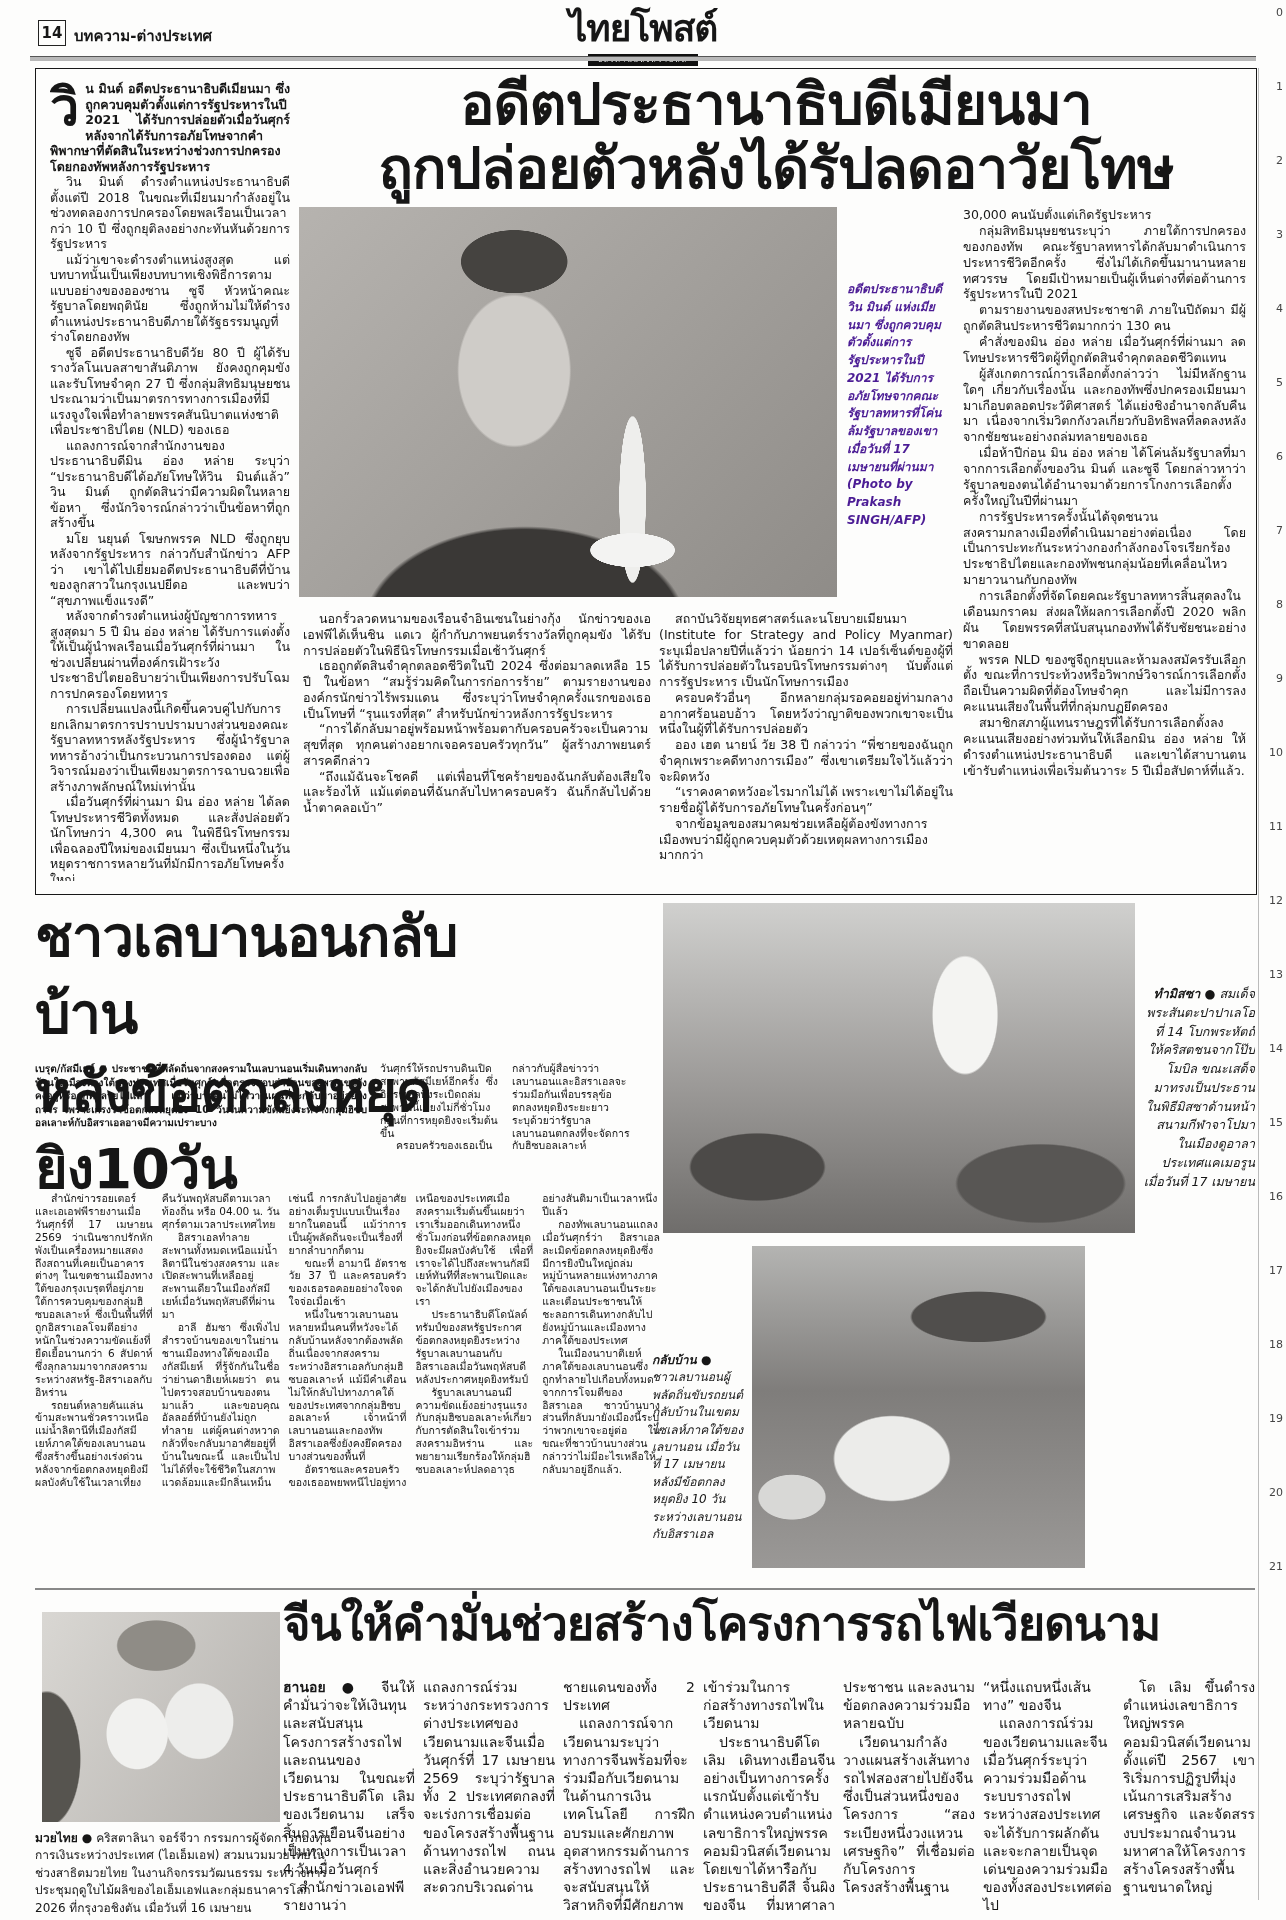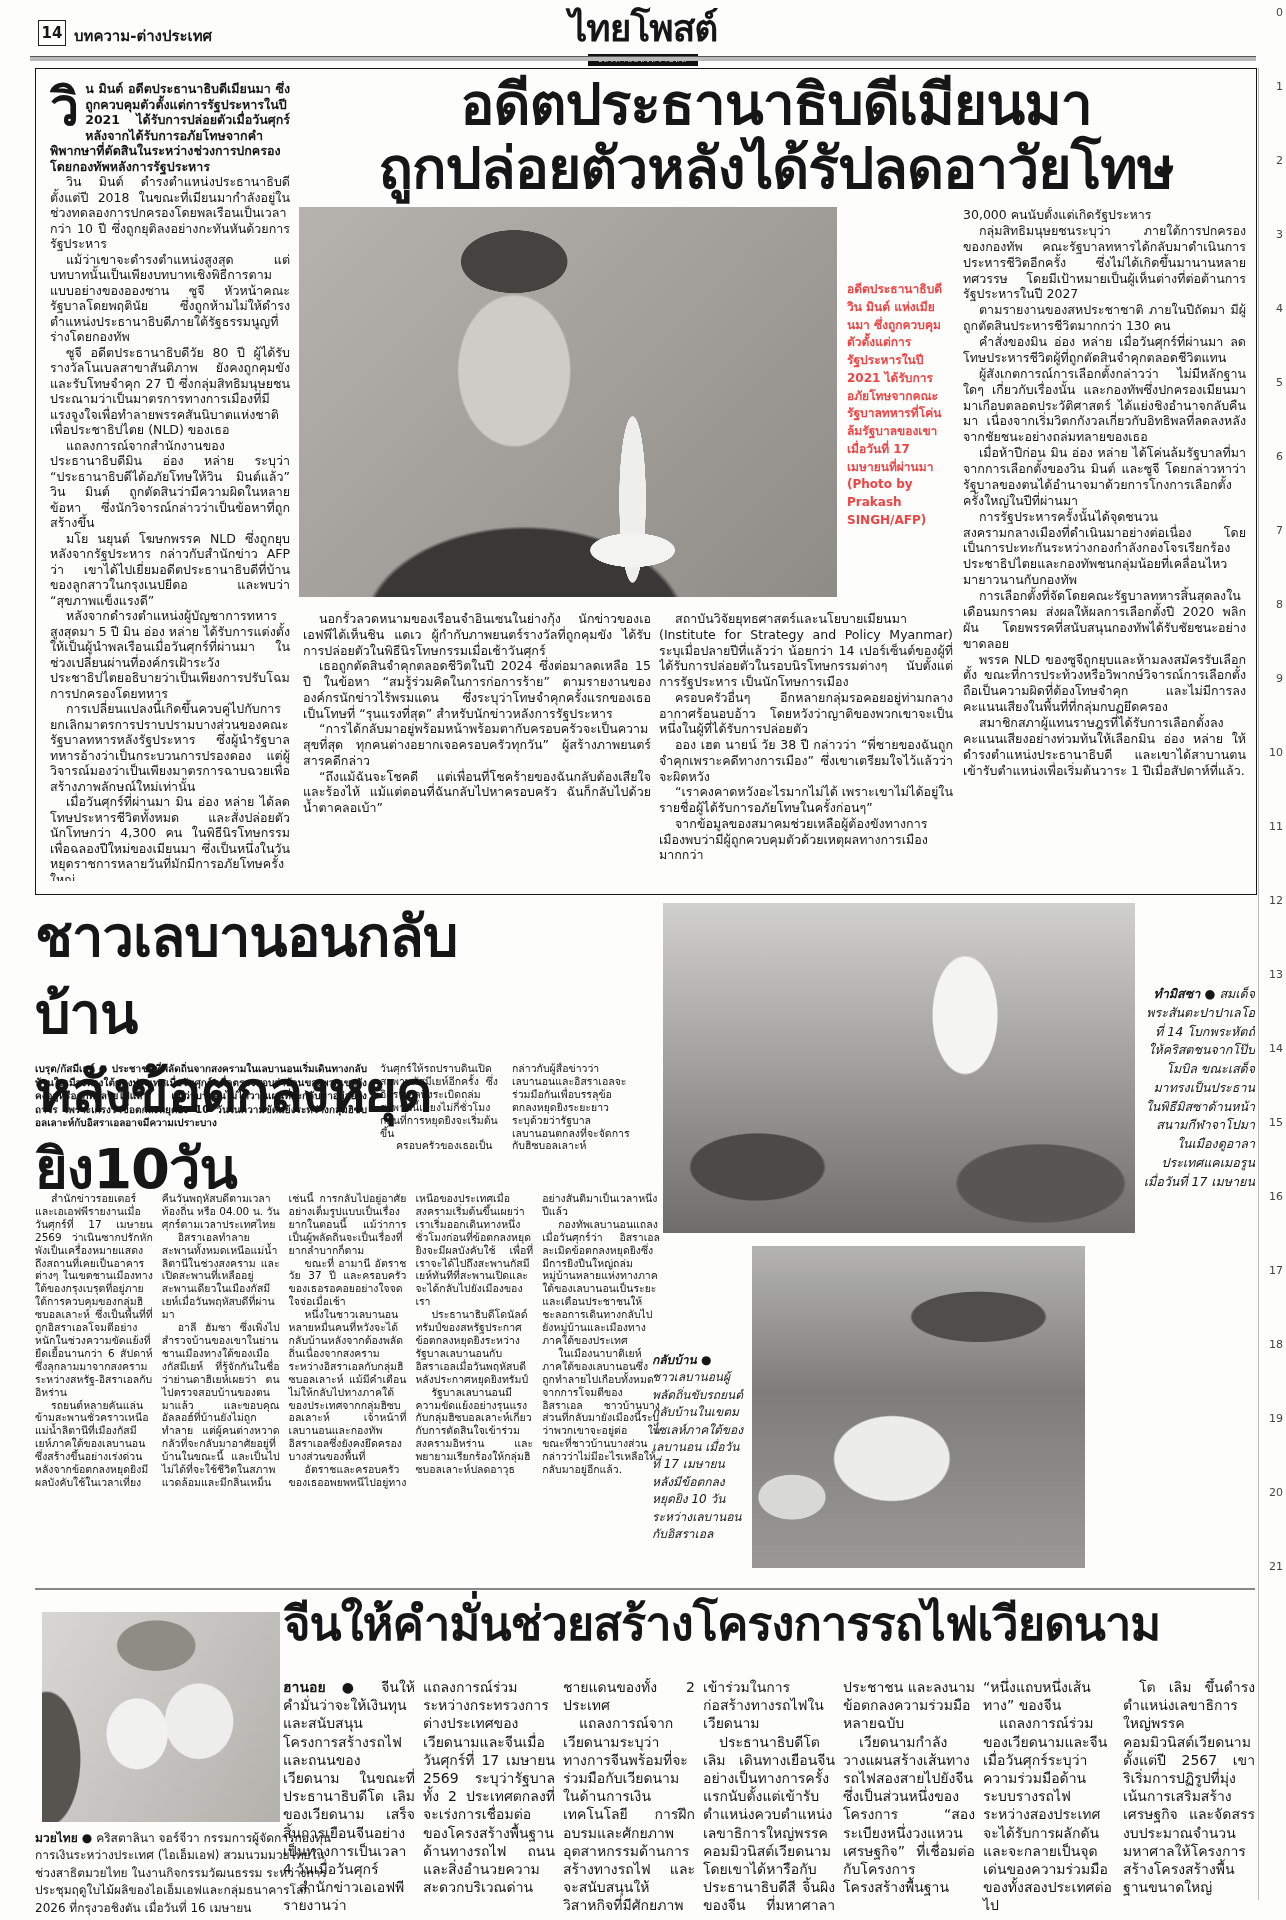--- a/index.html
+++ b/index.html
@@ -31,22 +31,22 @@
   .mm-headline{top:4px;left:265px;width:950px;text-align:center;font-weight:800;
        font-size:57px;line-height:1.12;letter-spacing:-1px;}
   .mm-photo{top:138px;left:263px;width:538px;height:390px;
        background:
         radial-gradient(ellipse 70px 28px at 62% 88%,#f3f3f2 60%,rgba(0,0,0,0) 61%),
         radial-gradient(ellipse 24px 150px at 62% 75%,#eeeeec 55%,rgba(0,0,0,0) 56%),
         radial-gradient(ellipse 88px 52px at 40% 14%,#454340 60%,rgba(0,0,0,0) 61%),
         radial-gradient(ellipse 95px 128px at 40% 42%,#cfccc8 58%,rgba(0,0,0,0) 60%),
         radial-gradient(ellipse 270px 170px at 42% 108%,#3a3836 58%,rgba(0,0,0,0) 60%),
         linear-gradient(135deg,#b6b3af,#8f8c88);}
-  .mm-caption{top:212px;left:811px;width:104px;height:392px;
-       font-size:12px;line-height:1.48;font-weight:bold;color:#ef4444;}
+  .mm-caption{top:212px;left:811px;width:104px;height:392px;font-style:italic;
+       font-size:12px;line-height:1.48;font-weight:bold;color:#4c1d95;}
   .mm-caption p{text-indent:0;}
   .mm-colA{top:542px;left:267px;width:348px;height:268px;font-size:12.5px;line-height:1.26;}
   .mm-colB{top:542px;left:623px;width:294px;height:268px;font-size:12.5px;line-height:1.26;}
   .mm-colR{top:138px;left:927px;width:283px;height:672px;font-size:12.5px;line-height:1.27;}
   
   .lb-headline{top:898px;left:35px;width:520px;font-weight:800;font-size:56px;
        line-height:1.38;letter-spacing:-1px;}
   .pope-photo{top:903px;left:663px;width:472px;height:330px;
        background:
         radial-gradient(ellipse 58px 105px at 64% 34%,#f4f4f2 55%,rgba(0,0,0,0) 57%),
@@ -154,29 +154,29 @@
       </div>
     <div class="abs mm-colB jus clip">
         <p>สถาบันวิจัยยุทธศาสตร์และนโยบายเมียนมา (Institute for Strategy and Policy Myanmar) ระบุเมื่อปลายปีที่แล้วว่า น้อยกว่า 14 เปอร์เซ็นต์ของผู้ที่ได้รับการปล่อยตัวในรอบนิรโทษกรรมต่างๆ นับตั้งแต่การรัฐประหาร เป็นนักโทษการเมือง</p>
         <p>ครอบครัวอื่นๆ อีกหลายกลุ่มรอคอยอยู่ท่ามกลางอากาศร้อนอบอ้าว โดยหวังว่าญาติของพวกเขาจะเป็นหนึ่งในผู้ที่ได้รับการปล่อยตัว</p>
         <p>ออง เฮต นายน์ วัย 38 ปี กล่าวว่า “พี่ชายของฉันถูกจำคุกเพราะคดีทางการเมือง” ซึ่งเขาเตรียมใจไว้แล้วว่าจะผิดหวัง</p>
         <p>“เราคงคาดหวังอะไรมากไม่ได้ เพราะเขาไม่ได้อยู่ในรายชื่อผู้ได้รับการอภัยโทษในครั้งก่อนๆ”</p>
         <p>จากข้อมูลของสมาคมช่วยเหลือผู้ต้องขังทางการเมืองพบว่ามีผู้ถูกควบคุมตัวด้วยเหตุผลทางการเมืองมากกว่า</p>
       </div>
     <div class="abs mm-colR jus clip nofirst">
         <p>30,000 คนนับตั้งแต่เกิดรัฐประหาร</p>
-        <p>กลุ่มสิทธิมนุษยชนระบุว่า ภายใต้การปกครองของกองทัพ คณะรัฐบาลทหารได้กลับมาดำเนินการประหารชีวิตอีกครั้ง ซึ่งไม่ได้เกิดขึ้นมานานหลายทศวรรษ โดยมีเป้าหมายเป็นผู้เห็นต่างที่ต่อต้านการรัฐประหารในปี 2027</p>
+        <p>กลุ่มสิทธิมนุษยชนระบุว่า ภายใต้การปกครองของกองทัพ คณะรัฐบาลทหารได้กลับมาดำเนินการประหารชีวิตอีกครั้ง ซึ่งไม่ได้เกิดขึ้นมานานหลายทศวรรษ โดยมีเป้าหมายเป็นผู้เห็นต่างที่ต่อต้านการรัฐประหารในปี 2021</p>
         <p>ตามรายงานของสหประชาชาติ ภายในปีถัดมา มีผู้ถูกตัดสินประหารชีวิตมากกว่า 130 คน</p>
         <p>คำสั่งของมิน อ่อง หล่าย เมื่อวันศุกร์ที่ผ่านมา ลดโทษประหารชีวิตผู้ที่ถูกตัดสินจำคุกตลอดชีวิตแทน</p>
         <p>ผู้สังเกตการณ์การเลือกตั้งกล่าวว่า ไม่มีหลักฐานใดๆ เกี่ยวกับเรื่องนั้น และกองทัพซึ่งปกครองเมียนมามาเกือบตลอดประวัติศาสตร์ ได้แย่งชิงอำนาจกลับคืนมา เนื่องจากเริ่มวิตกกังวลเกี่ยวกับอิทธิพลที่ลดลงหลังจากชัยชนะอย่างถล่มทลายของเธอ</p>
         <p>เมื่อห้าปีก่อน มิน อ่อง หล่าย ได้โค่นล้มรัฐบาลที่มาจากการเลือกตั้งของวิน มินต์ และซูจี โดยกล่าวหาว่ารัฐบาลของตนได้อำนาจมาด้วยการโกงการเลือกตั้งครั้งใหญ่ในปีที่ผ่านมา</p>
         <p>การรัฐประหารครั้งนั้นได้จุดชนวนสงครามกลางเมืองที่ดำเนินมาอย่างต่อเนื่อง โดยเป็นการปะทะกันระหว่างกองกำลังกองโจรเรียกร้องประชาธิปไตยและกองทัพชนกลุ่มน้อยที่เคลื่อนไหวมายาวนานกับกองทัพ</p>
         <p>การเลือกตั้งที่จัดโดยคณะรัฐบาลทหารสิ้นสุดลงในเดือนมกราคม ส่งผลให้ผลการเลือกตั้งปี 2020 พลิกผัน โดยพรรคที่สนับสนุนกองทัพได้รับชัยชนะอย่างขาดลอย</p>
         <p>พรรค NLD ของซูจีถูกยุบและห้ามลงสมัครรับเลือกตั้ง ขณะที่การประท้วงหรือวิพากษ์วิจารณ์การเลือกตั้งถือเป็นความผิดที่ต้องโทษจำคุก และไม่มีการลงคะแนนเสียงในพื้นที่ที่กลุ่มกบฏยึดครอง</p>
-        <p>สมาชิกสภาผู้แทนราษฎรที่ได้รับการเลือกตั้งลงคะแนนเสียงอย่างท่วมท้นให้เลือกมิน อ่อง หล่าย ให้ดำรงตำแหน่งประธานาธิบดี และเขาได้สาบานตนเข้ารับตำแหน่งเพื่อเริ่มต้นวาระ 1 ปีเมื่อสัปดาห์ที่แล้ว.</p>
+        <p>สมาชิกสภาผู้แทนราษฎรที่ได้รับการเลือกตั้งลงคะแนนเสียงอย่างท่วมท้นให้เลือกมิน อ่อง หล่าย ให้ดำรงตำแหน่งประธานาธิบดี และเขาได้สาบานตนเข้ารับตำแหน่งเพื่อเริ่มต้นวาระ 5 ปีเมื่อสัปดาห์ที่แล้ว.</p>
       </div>
   </div>
 
   <div class="abs lb-headline">
     <div>ชาวเลบานอนกลับบ้าน</div>
     <div>หลังข้อตกลงหยุดยิง10วัน</div>
   </div>
 
   <div class="abs pope-photo"></div>
 

